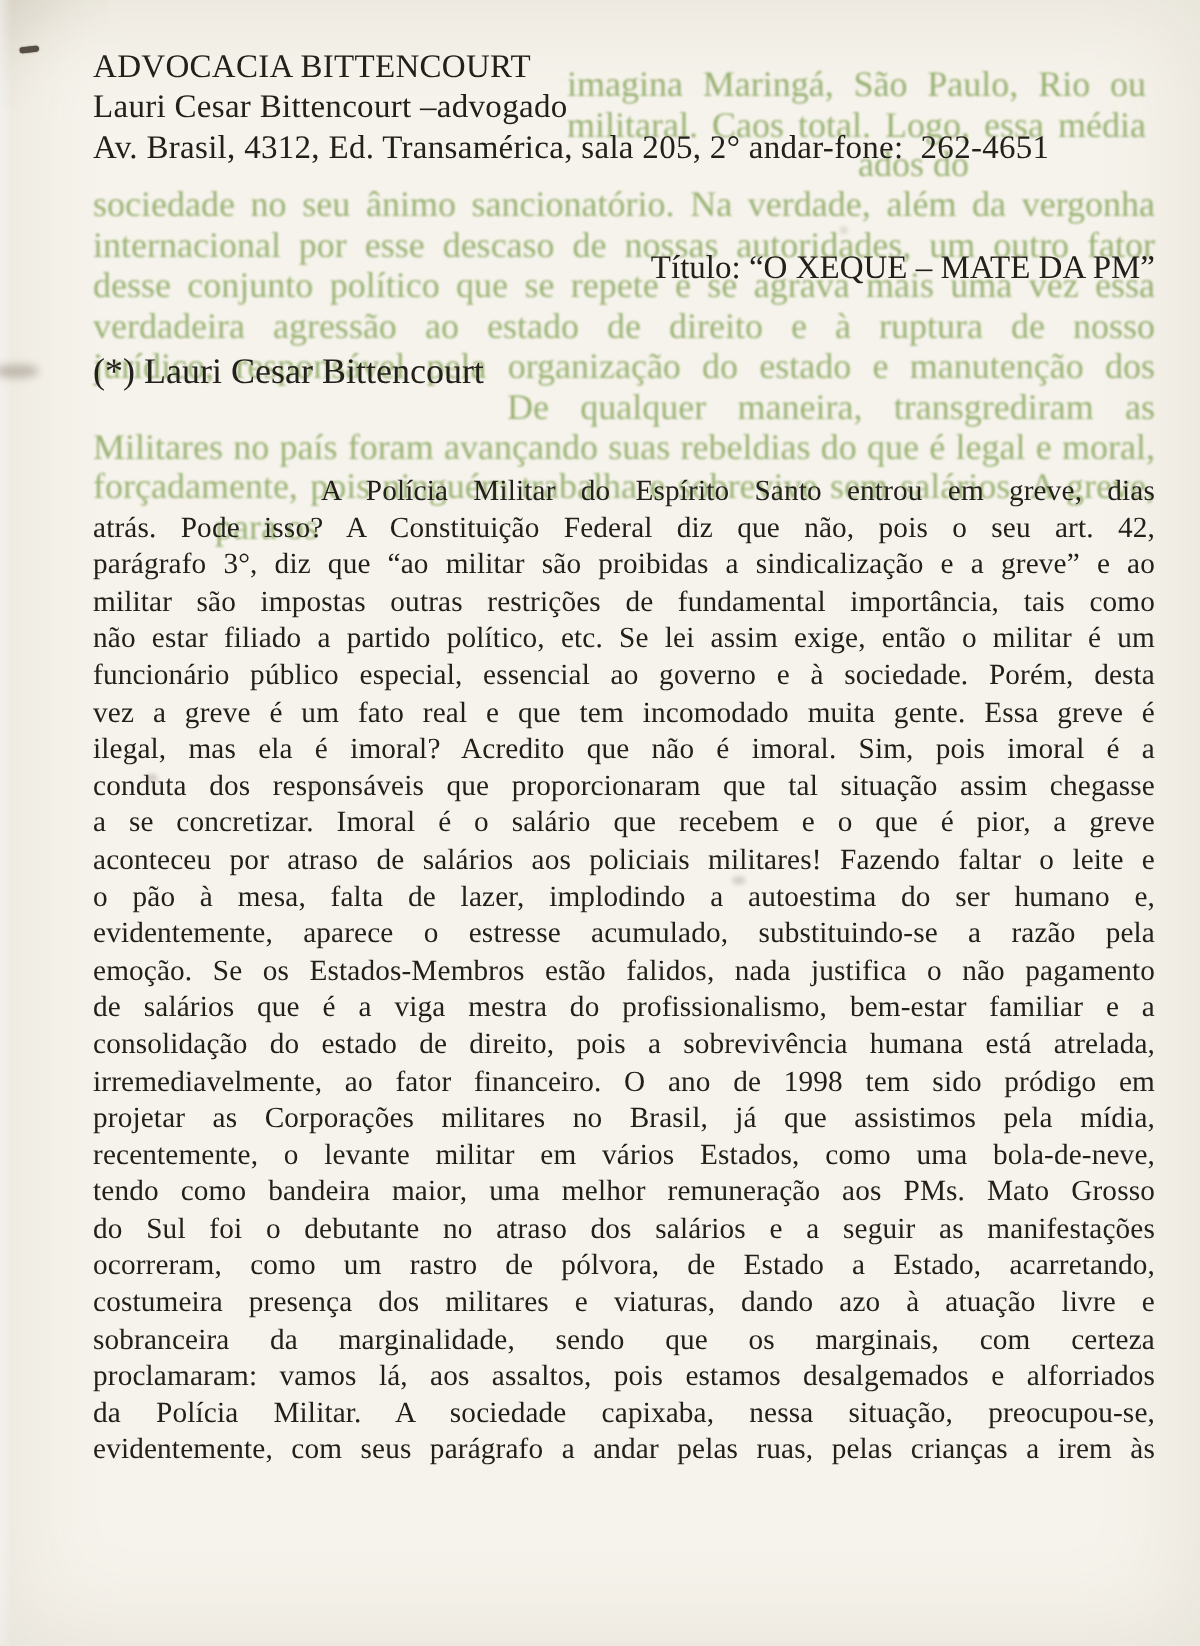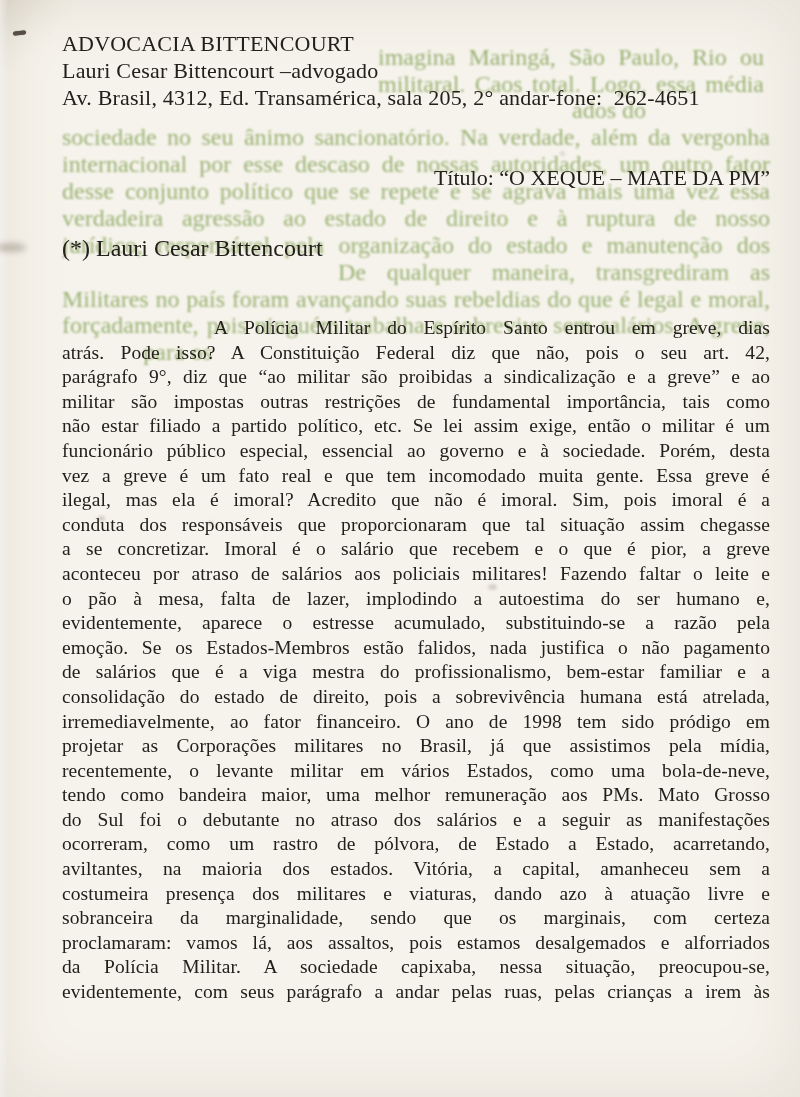--- a/index.html
+++ b/index.html
@@ -103,41 +103,40 @@
     <div class="lawyer">Lauri Cesar Bittencourt –advogado</div>
     <div class="address">Av. Brasil, 4312, Ed. Transamérica, sala 205, 2° andar-fone:  262-4651</div>
   </div>
 
   <div class="doc-title">Título: “O XEQUE – MATE DA PM”</div>
   <div class="byline">(*) Lauri Cesar Bittencourt</div>
 
   <div class="body-text">
     <div class="line indent">A Polícia Militar do Espírito Santo entrou em greve, dias</div>
     <div class="line">atrás. Pode isso? A Constituição Federal diz que não, pois o seu art. 42,</div>
-    <div class="line">parágrafo 9°, diz que “ao militar são proibidas a sindicalização e a greve” e ao</div>
+    <div class="line">parágrafo 3°, diz que “ao militar são proibidas a sindicalização e a greve” e ao</div>
     <div class="line">militar são impostas outras restrições de fundamental importância, tais como</div>
     <div class="line">não estar filiado a partido político, etc. Se lei assim exige, então o militar é um</div>
     <div class="line">funcionário público especial, essencial ao governo e à sociedade. Porém, desta</div>
     <div class="line">vez a greve é um fato real e que tem incomodado muita gente. Essa greve é</div>
     <div class="line">ilegal, mas ela é imoral? Acredito que não é imoral. Sim, pois imoral é a</div>
     <div class="line">conduta dos responsáveis que proporcionaram que tal situação assim chegasse</div>
     <div class="line">a se concretizar. Imoral é o salário que recebem e o que é pior, a greve</div>
     <div class="line">aconteceu por atraso de salários aos policiais militares! Fazendo faltar o leite e</div>
     <div class="line">o pão à mesa, falta de lazer, implodindo a autoestima do ser humano e,</div>
     <div class="line">evidentemente, aparece o estresse acumulado, substituindo-se a razão pela</div>
     <div class="line">emoção. Se os Estados-Membros estão falidos, nada justifica o não pagamento</div>
     <div class="line">de salários que é a viga mestra do profissionalismo, bem-estar familiar e a</div>
     <div class="line">consolidação do estado de direito, pois a sobrevivência humana está atrelada,</div>
     <div class="line">irremediavelmente, ao fator financeiro. O ano de 1998 tem sido pródigo em</div>
     <div class="line">projetar as Corporações militares no Brasil, já que assistimos pela mídia,</div>
     <div class="line">recentemente, o levante militar em vários Estados, como uma bola-de-neve,</div>
     <div class="line">tendo como bandeira maior, uma melhor remuneração aos PMs. Mato Grosso</div>
     <div class="line">do Sul foi o debutante no atraso dos salários e a seguir as manifestações</div>
     <div class="line">ocorreram, como um rastro de pólvora, de Estado a Estado, acarretando,</div>
-    <div class="line">aviltantes, na maioria dos estados. Vitória, a capital, amanheceu sem a</div>
     <div class="line">costumeira presença dos militares e viaturas, dando azo à atuação livre e</div>
     <div class="line">sobranceira da marginalidade, sendo que os marginais, com certeza</div>
     <div class="line">proclamaram: vamos lá, aos assaltos, pois estamos desalgemados e alforriados</div>
     <div class="line">da Polícia Militar. A sociedade capixaba, nessa situação, preocupou-se,</div>
     <div class="line">evidentemente, com seus parágrafo a andar pelas ruas, pelas crianças a irem às</div>
   </div>
 
   <div class="corner-fold"></div>
   <div class="mark-dash"></div>
   <div class="smudge-left"></div>

